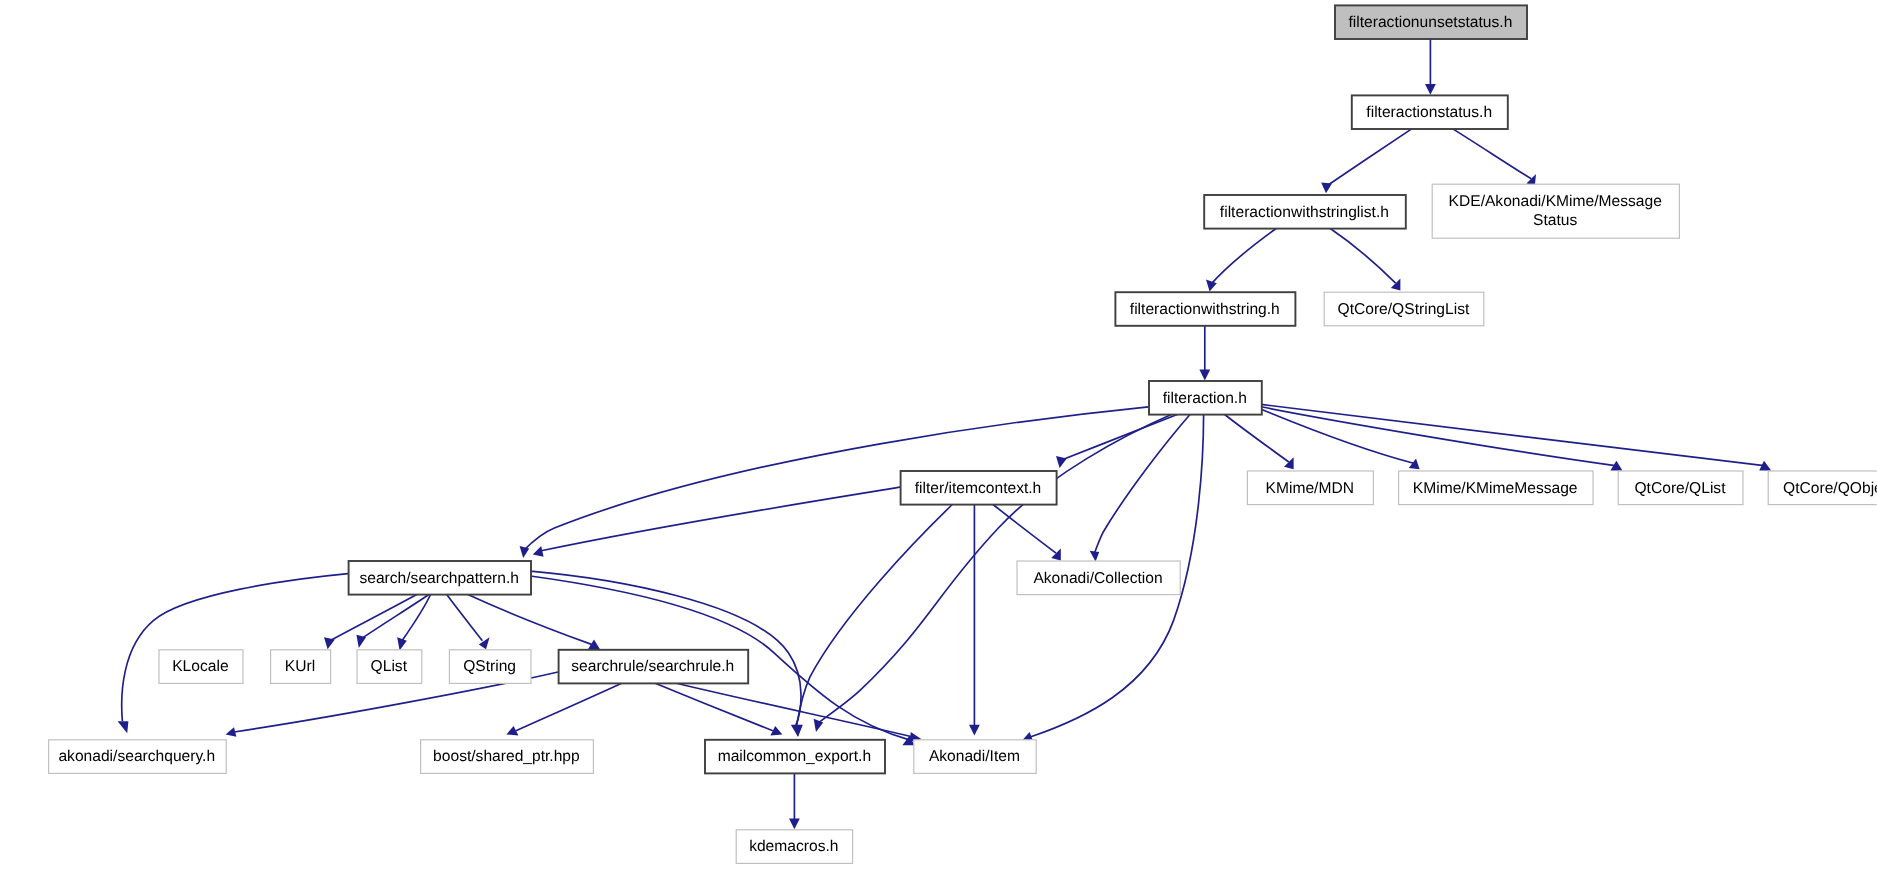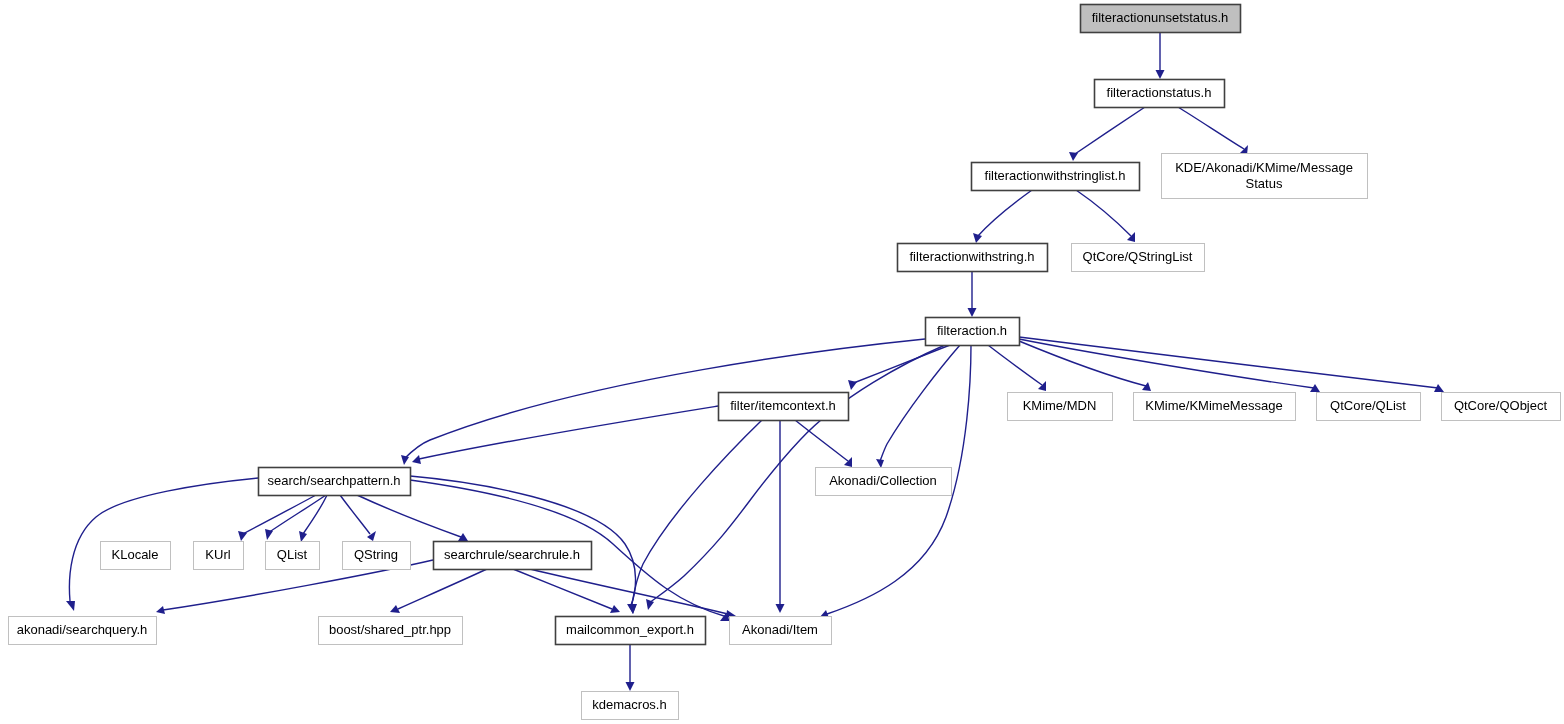--- a/index.html
+++ b/index.html
@@ -10,20 +10,21 @@
   body {
     width: 1564px;
     height: 724px;
     font-family: "Liberation Sans", sans-serif;
     overflow: hidden;
   }
   #graph-root {
     position: relative;
     width: 1400px;
     height: 724px;
+    padding-left: 32px;
   }
   svg#depgraph {
     display: block;
     width: 1564px;
     height: 724px;
   }
   .node-box {
     fill: #ffffff;
     stroke: #c0c0c0;
     stroke-width: 1;

